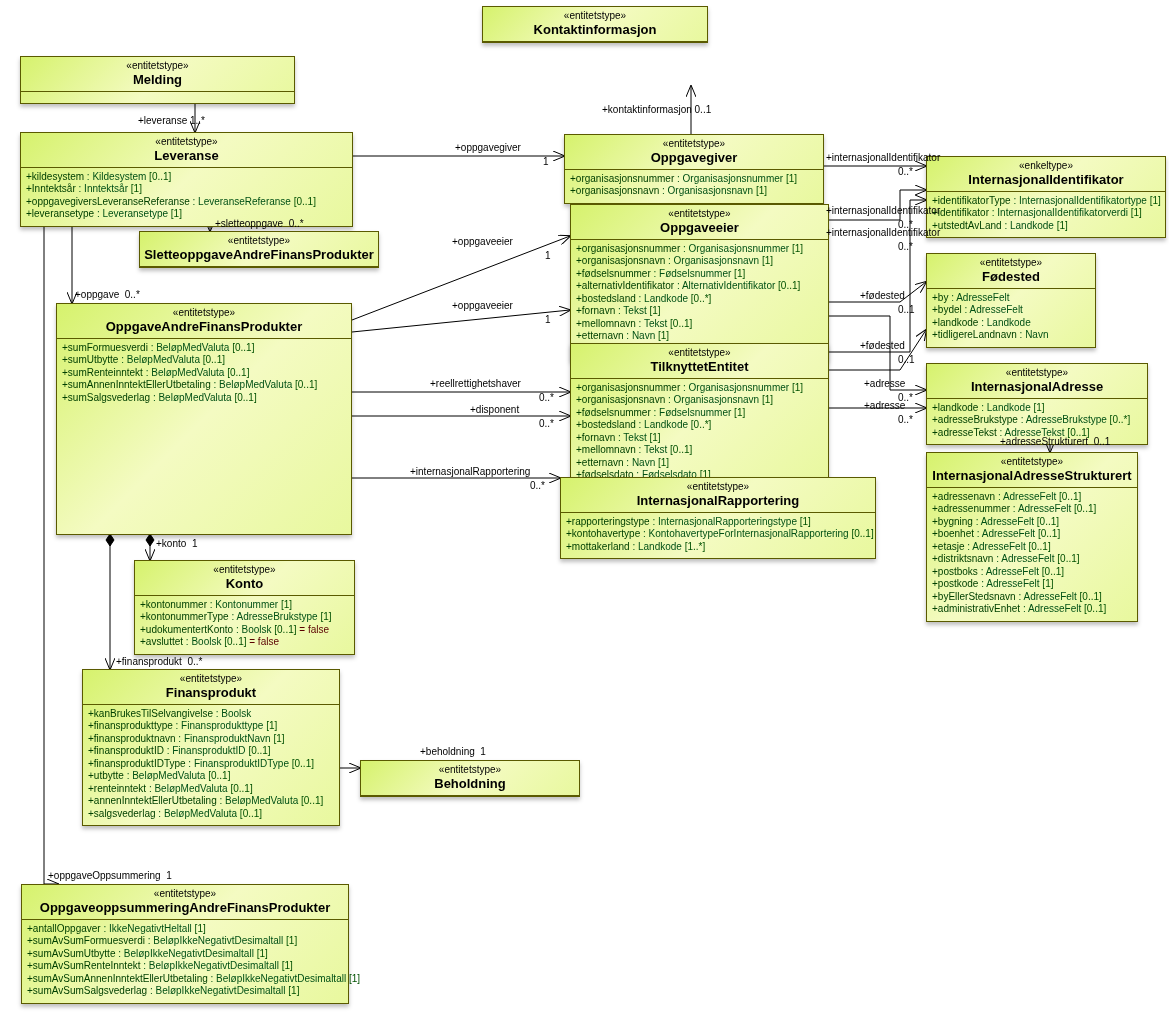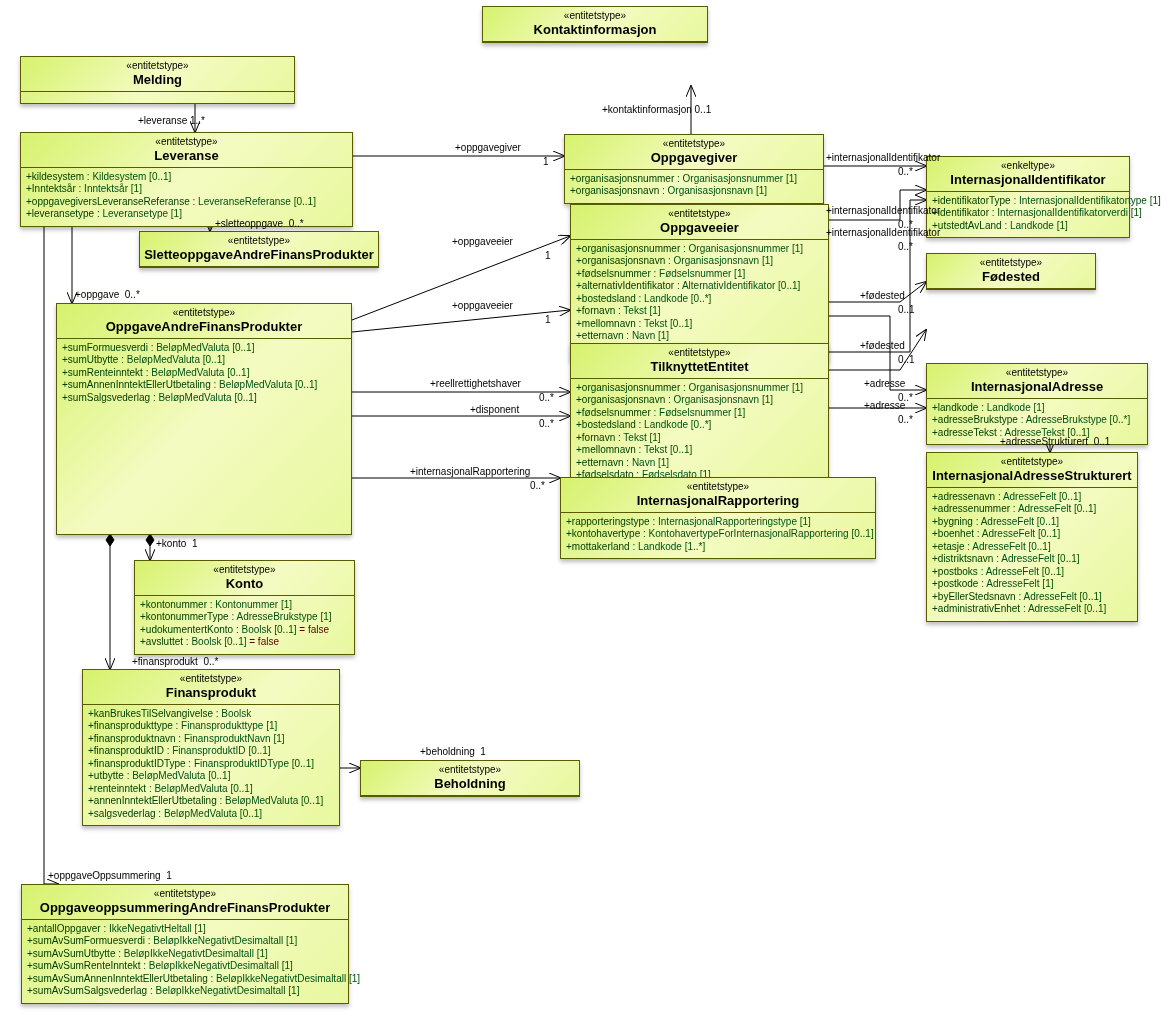--- a/index.html
+++ b/index.html
@@ -181,36 +181,42 @@
         <span class="row"><span class="name">+fødselsnummer</span><span class="type"> : Fødselsnummer</span><span class="card"> [1]</span></span>
         <span class="row"><span class="name">+alternativIdentifikator</span><span class="type"> : AlternativIdentifikator</span><span class="card"> [0..1]</span></span>
         <span class="row"><span class="name">+bostedsland</span><span class="type"> : Landkode</span><span class="card"> [0..*]</span></span>
         <span class="row"><span class="name">+fornavn</span><span class="type"> : Tekst</span><span class="card"> [1]</span></span>
         <span class="row"><span class="name">+mellomnavn</span><span class="type"> : Tekst</span><span class="card"> [0..1]</span></span>
         <span class="row"><span class="name">+etternavn</span><span class="type"> : Navn</span><span class="card"> [1]</span></span>
         <span class="row"><span class="name">+fødselsdato</span><span class="type"> : Fødselsdato</span><span class="card"> [1]</span></span>
       </div>
 </div>
 
-<div class="entity" style="left:926px; top:156px; width:204px;">
+<div class="entity" style="left:926px; top:156px; width:240px;">
   <div class="hdr">
         <div class="stereo">«enkeltype»</div>
   <div class="title">InternasjonalIdentifikator</div>
       </div>
   <div class="attrs">
         <span class="row"><span class="name">+identifikatorType</span><span class="type"> : InternasjonalIdentifikatortype</span><span class="card"> [1]</span></span>
         <span class="row"><span class="name">+identifikator</span><span class="type"> : InternasjonalIdentifikatorverdi</span><span class="card"> [1]</span></span>
         <span class="row"><span class="name">+utstedtAvLand</span><span class="type"> : Landkode</span><span class="card"> [1]</span></span>
       </div>
 </div>
 
 <div class="entity" style="left:926px; top:253px; width:170px;">
   <div class="hdr">
         <div class="stereo">«entitetstype»</div>
   <div class="title">Fødested</div>
+      </div>
+  <div class="attrs">
+        <span class="row"><span class="name">+by</span><span class="type"> : AdresseFelt</span></span>
+        <span class="row"><span class="name">+bydel</span><span class="type"> : AdresseFelt</span></span>
+        <span class="row"><span class="name">+landkode</span><span class="type"> : Landkode</span></span>
+        <span class="row"><span class="name">+tidligereLandnavn</span><span class="type"> : Navn</span></span>
       </div>
 </div>
 
 <div class="entity" style="left:56px; top:303px; width:296px; height:232px;">
   <div class="hdr">
         <div class="stereo">«entitetstype»</div>
   <div class="title">OppgaveAndreFinansProdukter</div>
       </div>
   <div class="attrs">
         <span class="row"><span class="name">+sumFormuesverdi</span><span class="type"> : BeløpMedValuta</span><span class="card"> [0..1]</span></span>
@@ -359,17 +365,17 @@
 <div class="assoc-label" style="left:860px; top:290px;">+fødested</div>
 <div class="assoc-label" style="left:898px; top:304px;">0..1</div>
 <div class="assoc-label" style="left:860px; top:340px;">+fødested</div>
 <div class="assoc-label" style="left:898px; top:354px;">0..1</div>
 <div class="assoc-label" style="left:864px; top:378px;">+adresse</div>
 <div class="assoc-label" style="left:898px; top:392px;">0..*</div>
 <div class="assoc-label" style="left:864px; top:400px;">+adresse</div>
 <div class="assoc-label" style="left:898px; top:414px;">0..*</div>
 <div class="assoc-label" style="left:1000px; top:436px;"><span>+adresseStrukturert</span>&nbsp;&nbsp;<span>0..1</span></div>
 <div class="assoc-label" style="left:156px; top:538px;"><span>+konto</span>&nbsp;&nbsp;<span>1</span></div>
-<div class="assoc-label" style="left:116px; top:656px;margin-left:16px;"><span>+finansprodukt</span>&nbsp;&nbsp;<span>0..*</span></div>
+<div class="assoc-label" style="left:116px; top:656px;"><span>+finansprodukt</span>&nbsp;&nbsp;<span>0..*</span></div>
 <div class="assoc-label" style="left:420px; top:746px;"><span>+beholdning</span>&nbsp;&nbsp;<span>1</span></div>
 <div class="assoc-label" style="left:48px; top:870px;"><span>+oppgaveOppsummering</span>&nbsp;&nbsp;<span>1</span></div>
 
 </div>
 
 </body></html>

